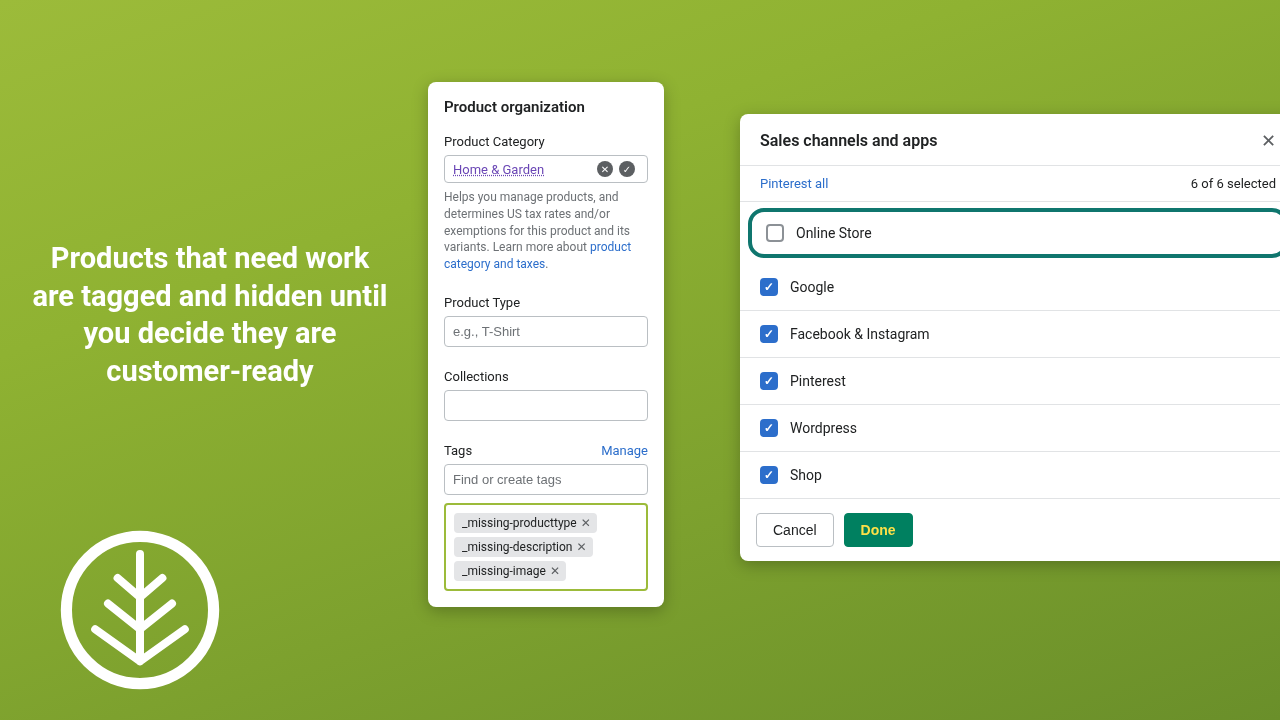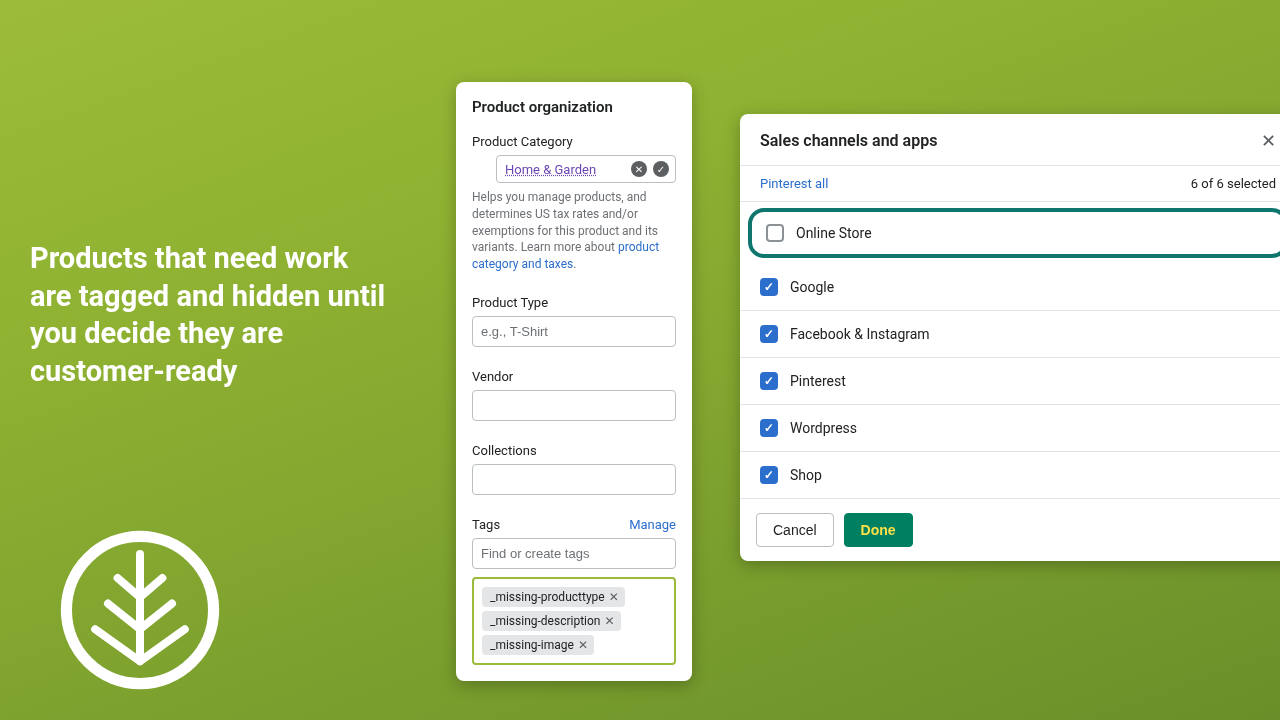--- a/index.html
+++ b/index.html
@@ -10,33 +10,33 @@
     position: relative;
   }
   .headline {
     position: absolute;
     left: 30px; top: 240px;
     width: 360px;
     color: #fff;
     font-size: 29px;
     font-weight: 700;
     line-height: 1.3;
-    text-align: left;
+    text-align: center;
   }
   .logo {
     position: absolute;
     left: 60px; top: 530px;
     width: 160px; height: 160px;
   }
   .logo svg { width: 100%; height: 100%; }
 
   
   .card-left {
     position: absolute;
-    left: 456px; top: 82px;
+    left: 428px; top: 82px;
     width: 236px;
     background: #fff;
     border-radius: 8px;
     box-shadow: 0 4px 16px rgba(0,0,0,0.25);
     padding: 16px;
     font-size: 13px;
     color: #202223;
   }
   .card-left .title { font-weight: 600; font-size: 15px; margin-bottom: 18px; }
   .field-label { font-size: 13px; color: #202223; margin-bottom: 6px; display: block; }
@@ -46,22 +46,21 @@
     border-radius: 4px;
     padding: 7px 8px;
     font-size: 13px;
     color: #202223;
     background: #fff;
   }
   .input::placeholder { color: #6d7175; }
   .category-box {
     display: flex; align-items: center; gap: 6px;
     border: 1px solid #babfc3; border-radius: 4px;
-    padding: 5px 6px 5px 8px;
-    margin-left: 24px;
+    padding: 5px 12px 5px 8px;
   }
   .category-link {
     flex: 1;
     color: #6a46b5;
     text-decoration: underline dotted;
     font-size: 13px;
   }
   .circle-icon {
     width: 16px; height: 16px; border-radius: 50%;
     display: inline-flex; align-items: center; justify-content: center;
@@ -182,24 +181,20 @@
       <div class="help-text">
         <span>Helps you manage products, and determines US tax rates and/or exemptions for this product and its variants. Learn more about </span><a href="#">product category and taxes</a>.
       </div>
     </div>
 
     <div class="field-group">
       <span class="field-label">Product Type</span>
       <input class="input" placeholder="e.g., T-Shirt" style="">
     </div>
 
-    <div class="field-group">
-      <span class="field-label">Vendor</span>
-      <input class="input" style="">
-    </div>
 
     <div class="field-group">
       <span class="field-label">Collections</span>
       <input class="input" style="">
     </div>
 
     <div class="field-group">
       <div class="tags-header">
         <span class="field-label" style="margin-bottom:0">Tags</span>
         <a href="#" class="manage-link">Manage</a>

